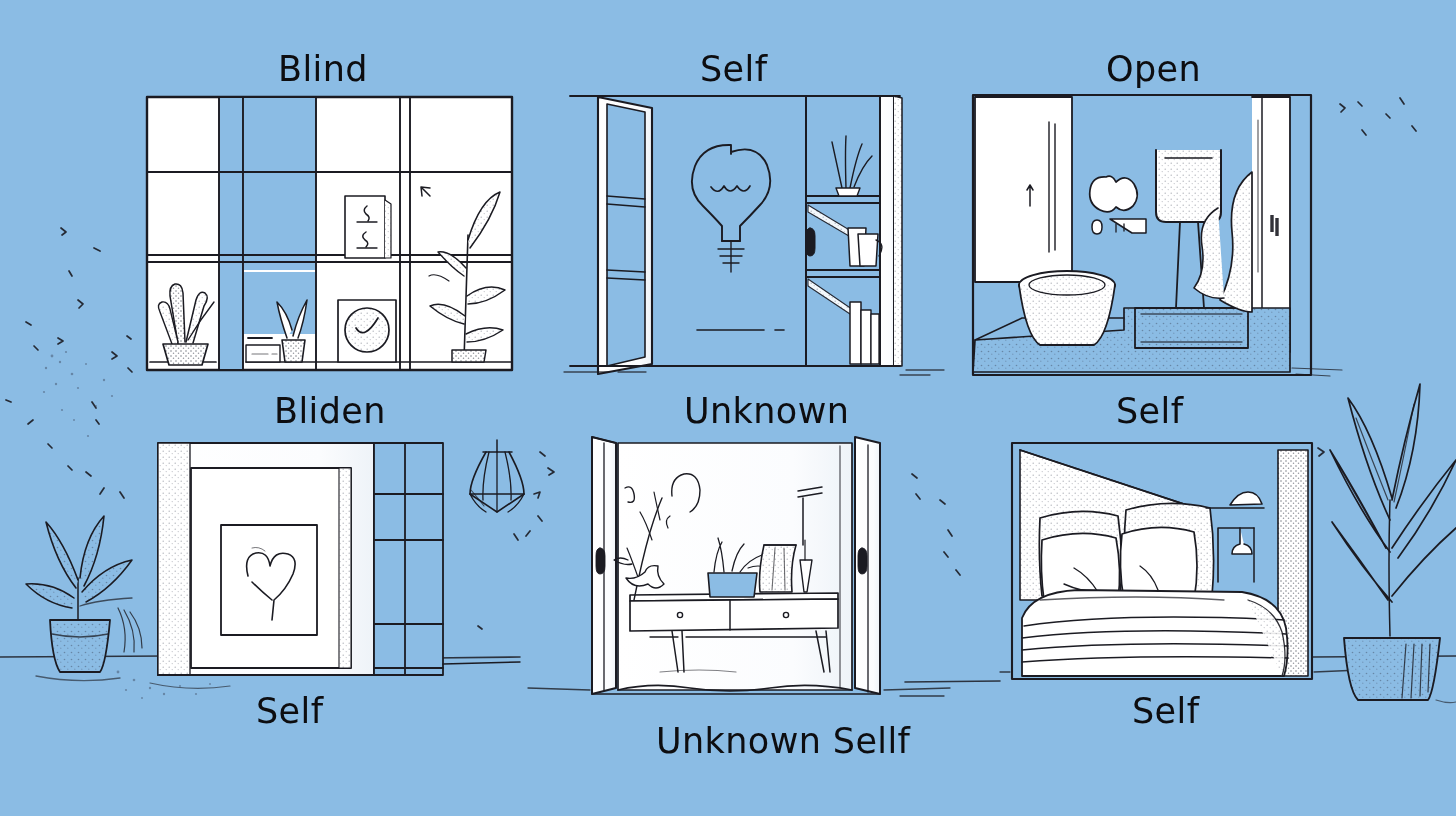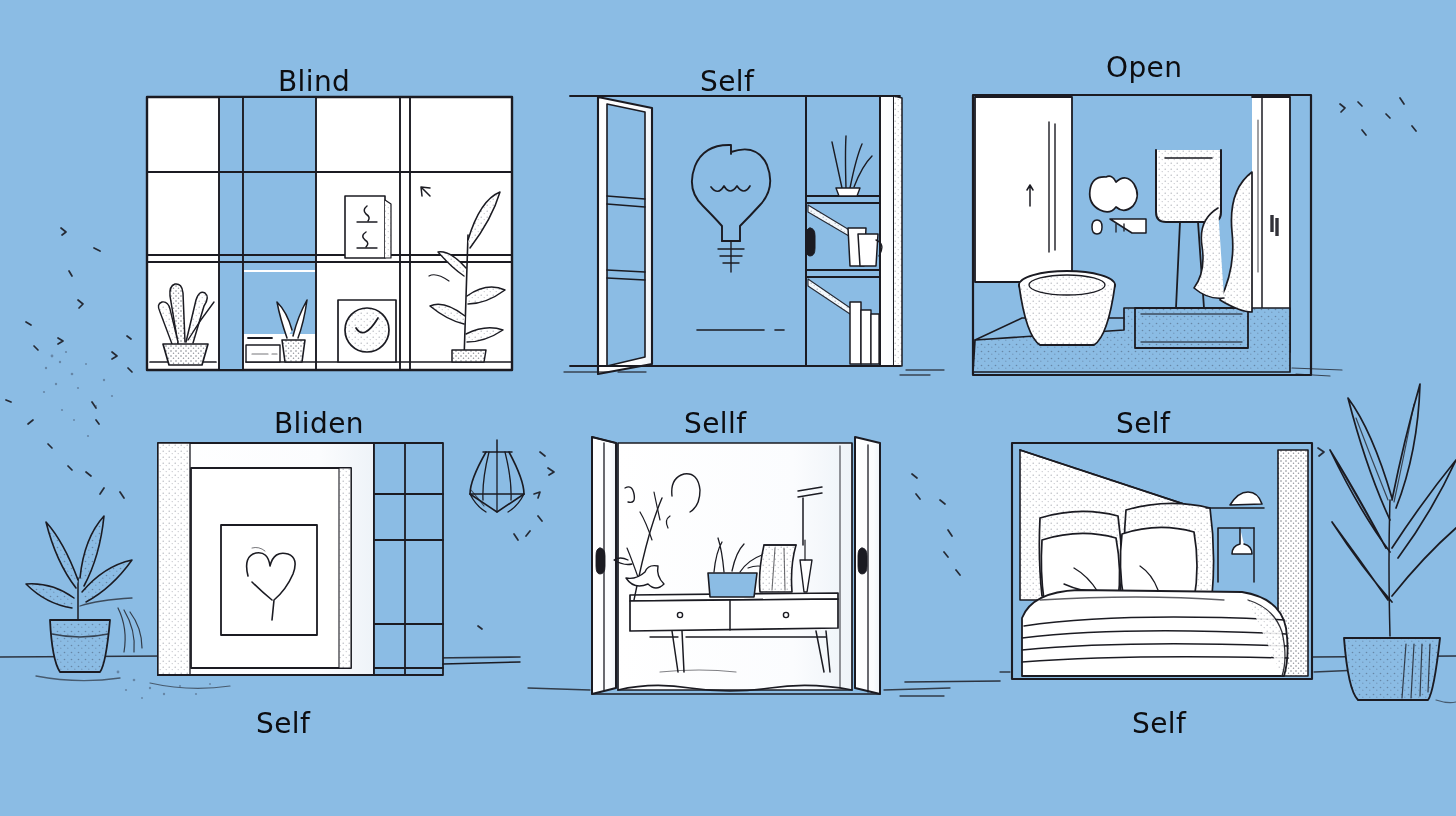--- a/index.html
+++ b/index.html
@@ -18,33 +18,32 @@
     background: #8bbce4;
   }
   #stage svg.layer {
     position: absolute; left: 0; top: 0;
     width: 1456px; height: 816px;
     display: block;
   }
   .label {
     position: absolute;
     font-family: "DejaVu Sans", sans-serif;
-    font-size: 28px;
+    font-size: 35px;
     font-weight: 400;
     color: #0d0d10;
     letter-spacing: 0.4px;
     white-space: nowrap;
     text-align: center;
     line-height: 1;
-    margin-top: 16px;
     -webkit-font-smoothing: antialiased;
   }
   .lbl-blind      { left: 278px; top: 52px; }
   .lbl-self-top   { left: 700px; top: 52px; }
-  .lbl-open       { left: 1106px; top: 38px; }
+  .lbl-open       { left: 1106px; top: 52px; }
   .lbl-bliden     { left: 274px; top: 394px; text-align: right; }
   .lbl-hidden     { left: 684px; top: 394px; }
   .lbl-self-mid   { left: 1116px; top: 394px; }
   .lbl-self-bl    { left: 256px; top: 694px; }
   .lbl-unknown    { left: 656px; top: 724px; }
   .lbl-self-br    { left: 1132px; top: 694px; }
 </style>
 </head>
 <body>
 
@@ -459,18 +458,19 @@
           <circle cx="142" cy="698" r="1"></circle>
       </g>
 
     </g>
   </svg>
 
   <div class="label lbl-blind">Blind</div>
   <div class="label lbl-self-top">Self</div>
   <div class="label lbl-open">Open</div>
   <div class="label lbl-bliden">Bliden</div>
-  <div class="label lbl-hidden">Sellf</div>
+  <div class="label lbl-hidden">Unknown</div>
   <div class="label lbl-self-mid">Self</div>
   <div class="label lbl-self-bl">Self</div>
+  <div class="label lbl-unknown">Unknown Sellf</div>
   <div class="label lbl-self-br">Self</div>
 
 </div>
 
 </body></html>

